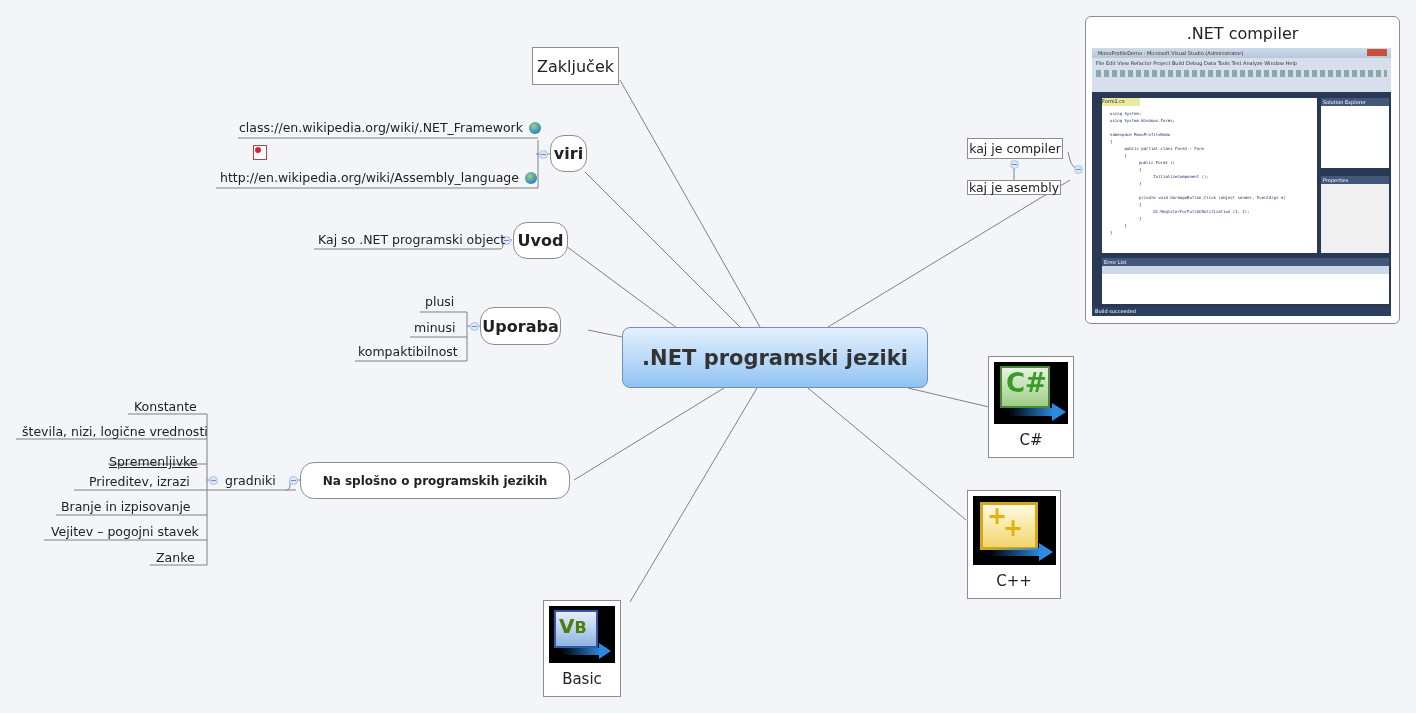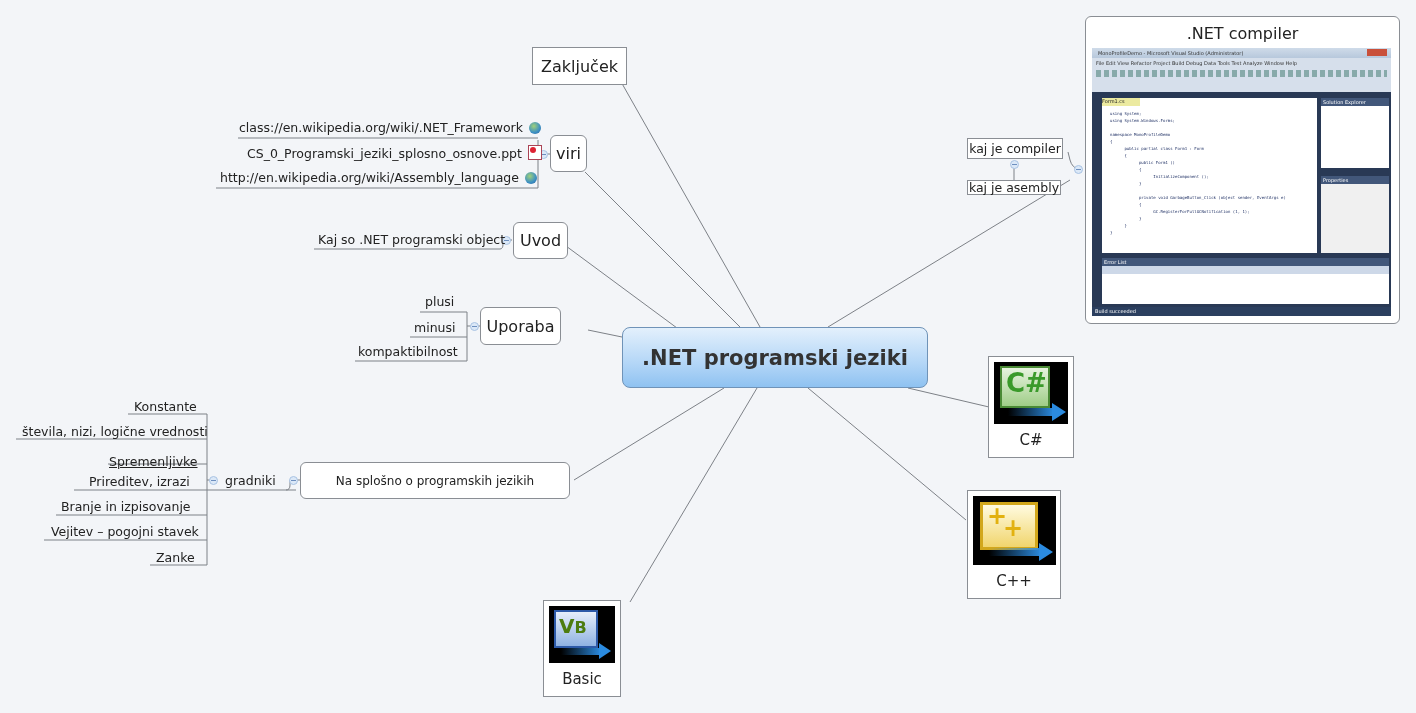--- a/index.html
+++ b/index.html
@@ -1,21 +1,21 @@
 <!DOCTYPE html>
 <html><head>
 <meta charset="utf-8">
 <style>
   html, body { margin:0; padding:0; }
   body { width:1416px; height:713px; background:#f3f5f8; position:relative; overflow:hidden;
          font-family:"DejaVu Sans", "Liberation Sans", sans-serif; color:#222; }
   svg.lines { position:absolute; left:0; top:0; width:1416px; height:713px; pointer-events:none; }
   .node { position:absolute; background:#fff; border:1px solid #8a8e94; box-sizing:border-box;
           display:flex; align-items:center; justify-content:center; white-space:nowrap; }
-  .node.rounded { border-radius:6px; }
+  .node.rounded { border-radius:14px;font-weight:bold; }
   .main { position:absolute; left:622px; top:327px; width:306px; height:61px; border-radius:8px;
           border:1px solid #6f93b8; box-sizing:border-box;
           background:linear-gradient(#e3f0fc, #b3d6f7 60%, #8fc2f1);
           display:flex; align-items:center; justify-content:center;
           font-weight:bold; font-size:21px; color:#333; }
   .leaf { position:absolute; font-size:12.5px; white-space:nowrap; color:#222; }
   .globe { display:inline-block; width:12px; height:12px; border-radius:50%;
            background:radial-gradient(circle at 40% 35%, #9fd17a, #3c8fc4 60%, #2a5f8f);
            vertical-align:-2px; margin-left:6px; }
   .ppt { display:inline-block; width:12px; height:13px; background:#fff; border:1px solid #a45;
@@ -56,33 +56,33 @@
     <path d="M128 414 L207 414 L207 565 M16 439 L207 439 M108 464 L207 464 M74 490 L296 490 M56 515 L207 515 M44 540 L207 540 M150 565 L207 565"></path>
     <path d="M286 490 Q290 490 290 485 L290 480 L300 480"></path>
     <path d="M207 480 L213 480"></path>
   </g>
 </svg>
 
 <div class="main">
   <span>.NET programski jeziki</span>
 </div>
 
-<div class="node" style="left:532px;top:47px;width:95px;height:38px;font-size:16px;">
+<div class="node" style="left:532px;top:47px;width:87px;height:38px;font-size:16px;">
   <span>Zaključek</span>
 </div>
 
 <div class="node rounded" style="left:550px;top:135px;width:37px;height:37px;font-size:16px;">
   <span>viri</span>
 </div>
 <div class="collapse" style="left:539px;top:150px;"></div>
 <div class="leaf" style="left:239px;top:120px;">
   <span>class://en.wikipedia.org/wiki/.NET_Framework</span><span class="globe"></span>
 </div>
 <div class="leaf" style="left:247px;top:145px;">
-  <span>CS_0_Programski_jeziki_splosno_osnove.ppt</span><span class="ppt"></span>
+  <span class="ppt"></span>
 </div>
 <div class="leaf" style="left:220px;top:170px;">
   <span>http://en.wikipedia.org/wiki/Assembly_language</span><span class="globe"></span>
 </div>
 
 <div class="node rounded" style="left:513px;top:222px;width:55px;height:37px;font-size:16px;">
   <span>Uvod</span>
 </div>
 <div class="collapse" style="left:502px;top:236px;"></div>
 <div class="leaf" style="left:318px;top:232px;">

